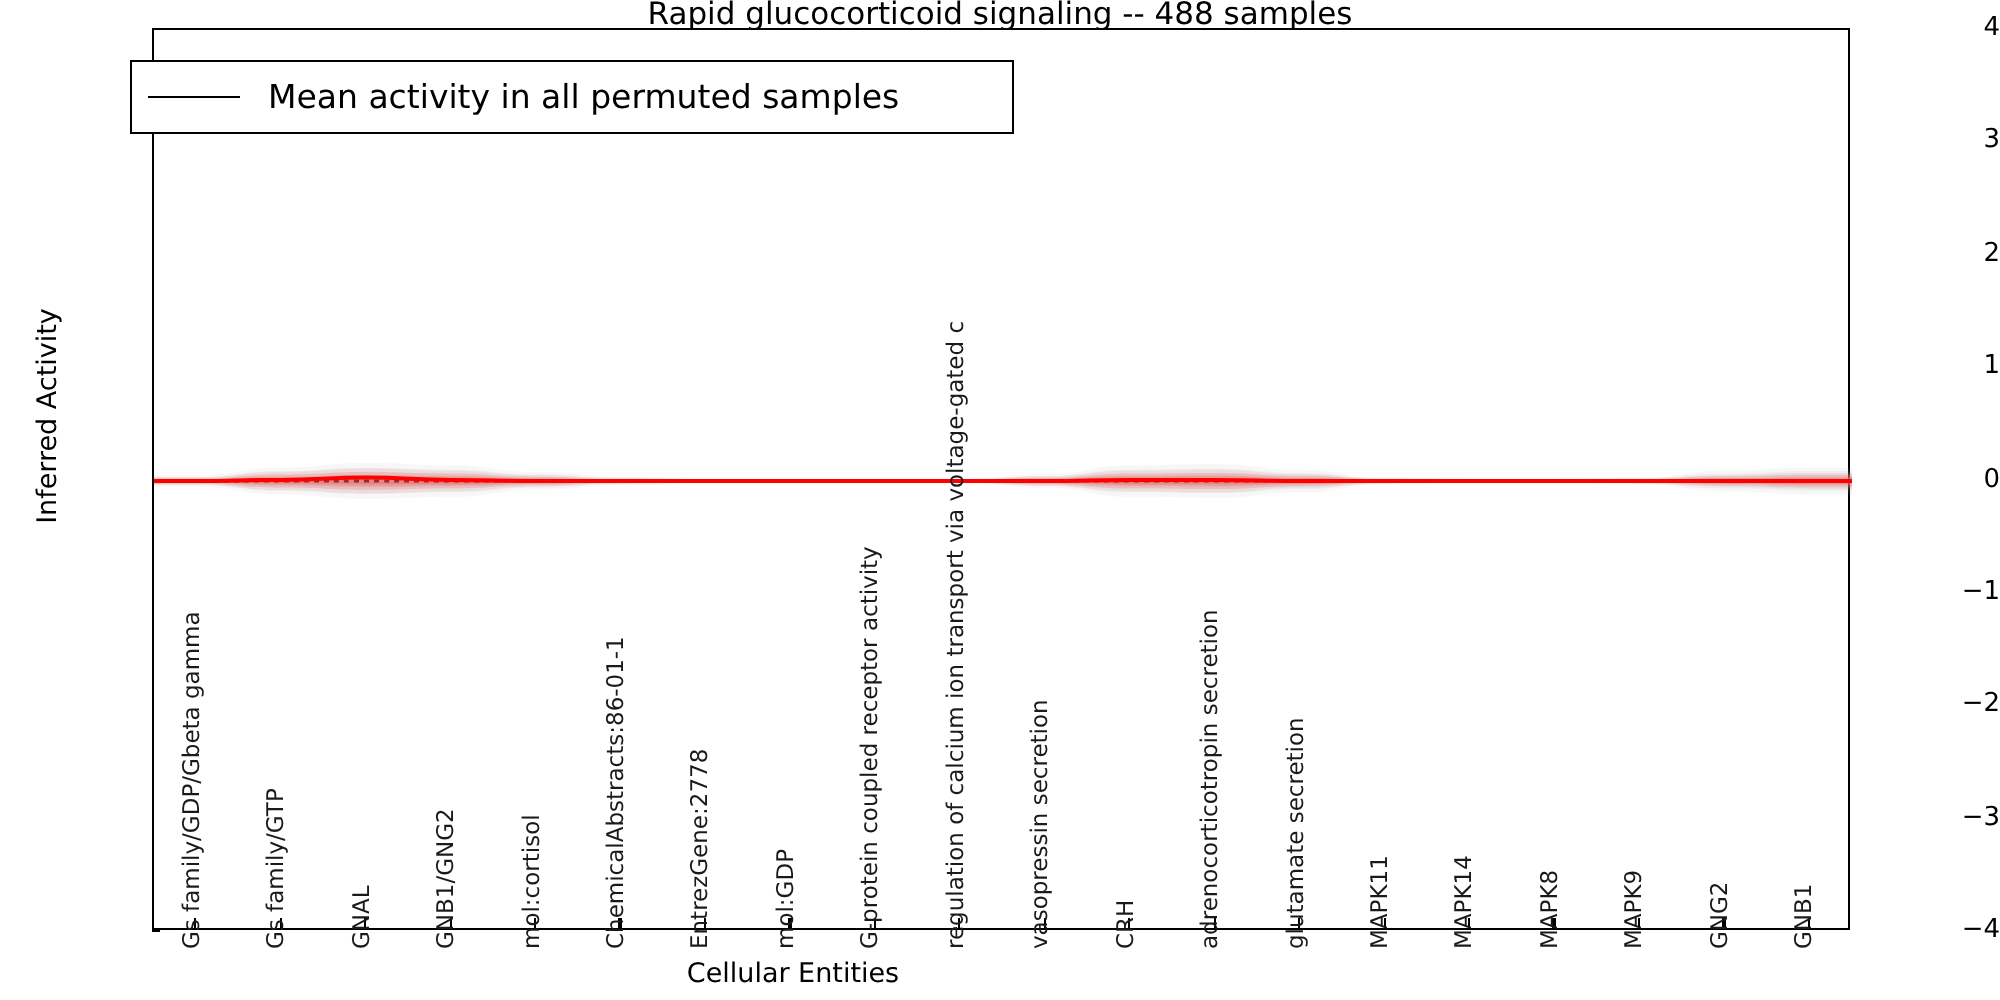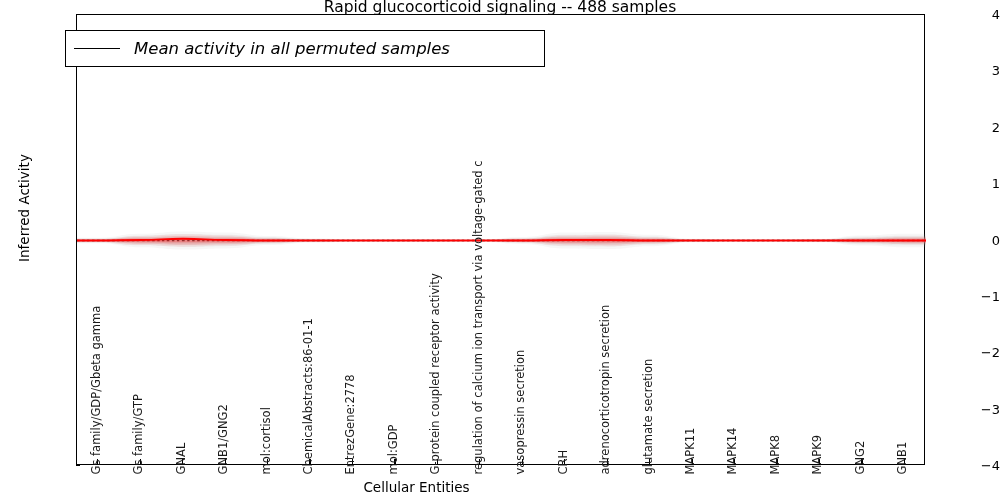--- a/index.html
+++ b/index.html
@@ -35,30 +35,29 @@
 
   
   .xtick-mark{position:absolute;top:459px;width:1.2px;height:6px;background:#000;}
   .xtick-label{
     position:absolute;font-size:11.5px;color:#1a1a1a;white-space:nowrap;
     transform-origin:left bottom;transform:rotate(-90deg);
     line-height:1;
   }
   #xlabel{
     position:absolute;left:0;top:479px;width:793px;text-align:center;
-    font-size:13.5px;color:#000;margin-left:20px;
+    font-size:13.5px;color:#000;
   }
 
   
   #legend{
     position:absolute;left:65px;top:30px;
     border:1.3px solid #000;background:#fff;
     padding:4px 12px 5px 8px;box-sizing:border-box;
-    width:480px;
-    font-style:italic;
+    width:442px;
   }
   .legend-row{display:flex;align-items:center;height:26px;}
   .legend-swatch{width:46px;height:0;border-top:1.6px solid #000;margin-right:14px;flex:0 0 auto;}
   .legend-swatch.red{border-top-color:#ff0000;}
   .legend-text{font-size:16.5px;color:#000;white-space:nowrap;}
 
   
   #data-layer{position:absolute;left:0;top:0;width:849px;height:451px;overflow:hidden;}
   svg.series{position:absolute;left:0;top:0;width:849px;height:451px;display:block;}
 </style>

